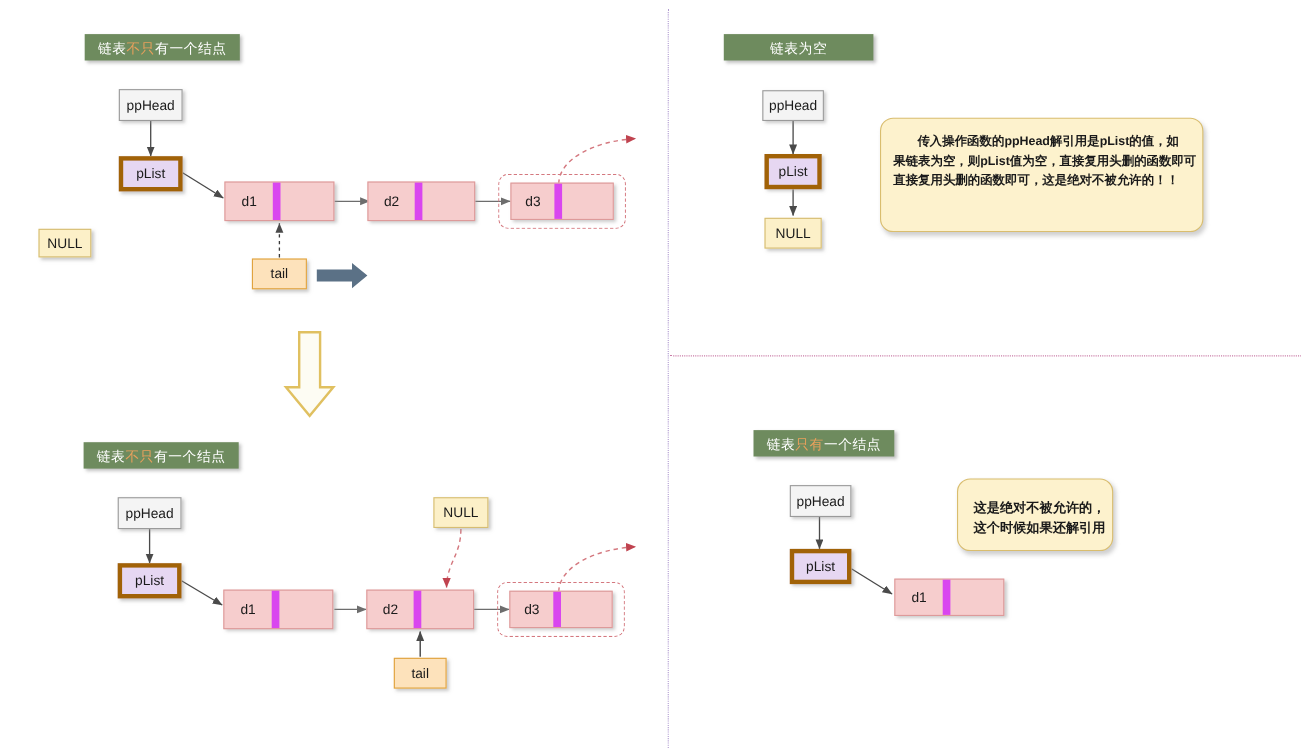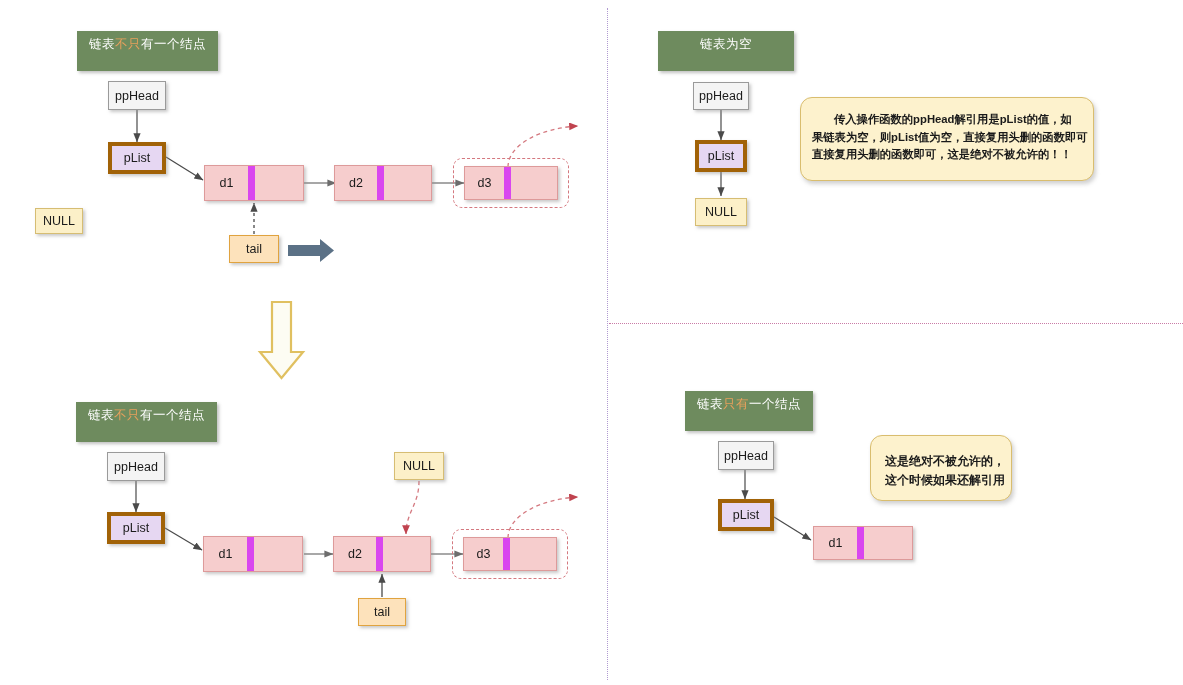--- a/index.html
+++ b/index.html
@@ -21,21 +21,21 @@
 
   
   .abs { position: absolute; box-sizing: border-box; }
 
   
   .banner {
     background: #6e8b5e;
     color: #ffffff;
     font-size: 12.5px;
     line-height: 1;
-    padding: 7px 12px 20px 12px;
+    padding: 7px 12px 4px 12px;
     letter-spacing: 0.5px;
     box-shadow: 2px 2px 3px rgba(120,120,120,0.45);
     white-space: nowrap;
     font-weight: 400;
   }
   .banner .hi { color: #e8a05c; }
 
   
   .box {
     display: flex;
@@ -300,21 +300,21 @@
     </div>
 
   <div class="abs box box-plist" style="left:695px; top:140px; width:52px; height:32px;">
       <span>pList</span>
     </div>
 
   <div class="abs box box-null" style="left:695px; top:198px; width:52px; height:28px;">
       <span>NULL</span>
     </div>
 
-  <div class="abs note n1" style="left:800px; top:97px; width:294px; height:84px;">
+  <div class="abs note n1" style="left:800px; top:107px; width:294px; height:104px;">
     <div class="line indent">传入操作函数的ppHead解引用是pList的值，如</div>
     <div class="line">果链表为空，则pList值为空，直接复用头删的函数即可</div>
     <div class="line">直接复用头删的函数即可，这是绝对不被允许的！！</div>
   </div>
 
   <div class="abs banner" style="left:685px; top:391px;"><span>链表</span><span class="hi">只有</span><span>一个结点</span></div>
 
   <div class="abs box box-pphead" style="left:718px; top:441px; width:56px; height:29px;">
       <span>ppHead</span>
     </div>

